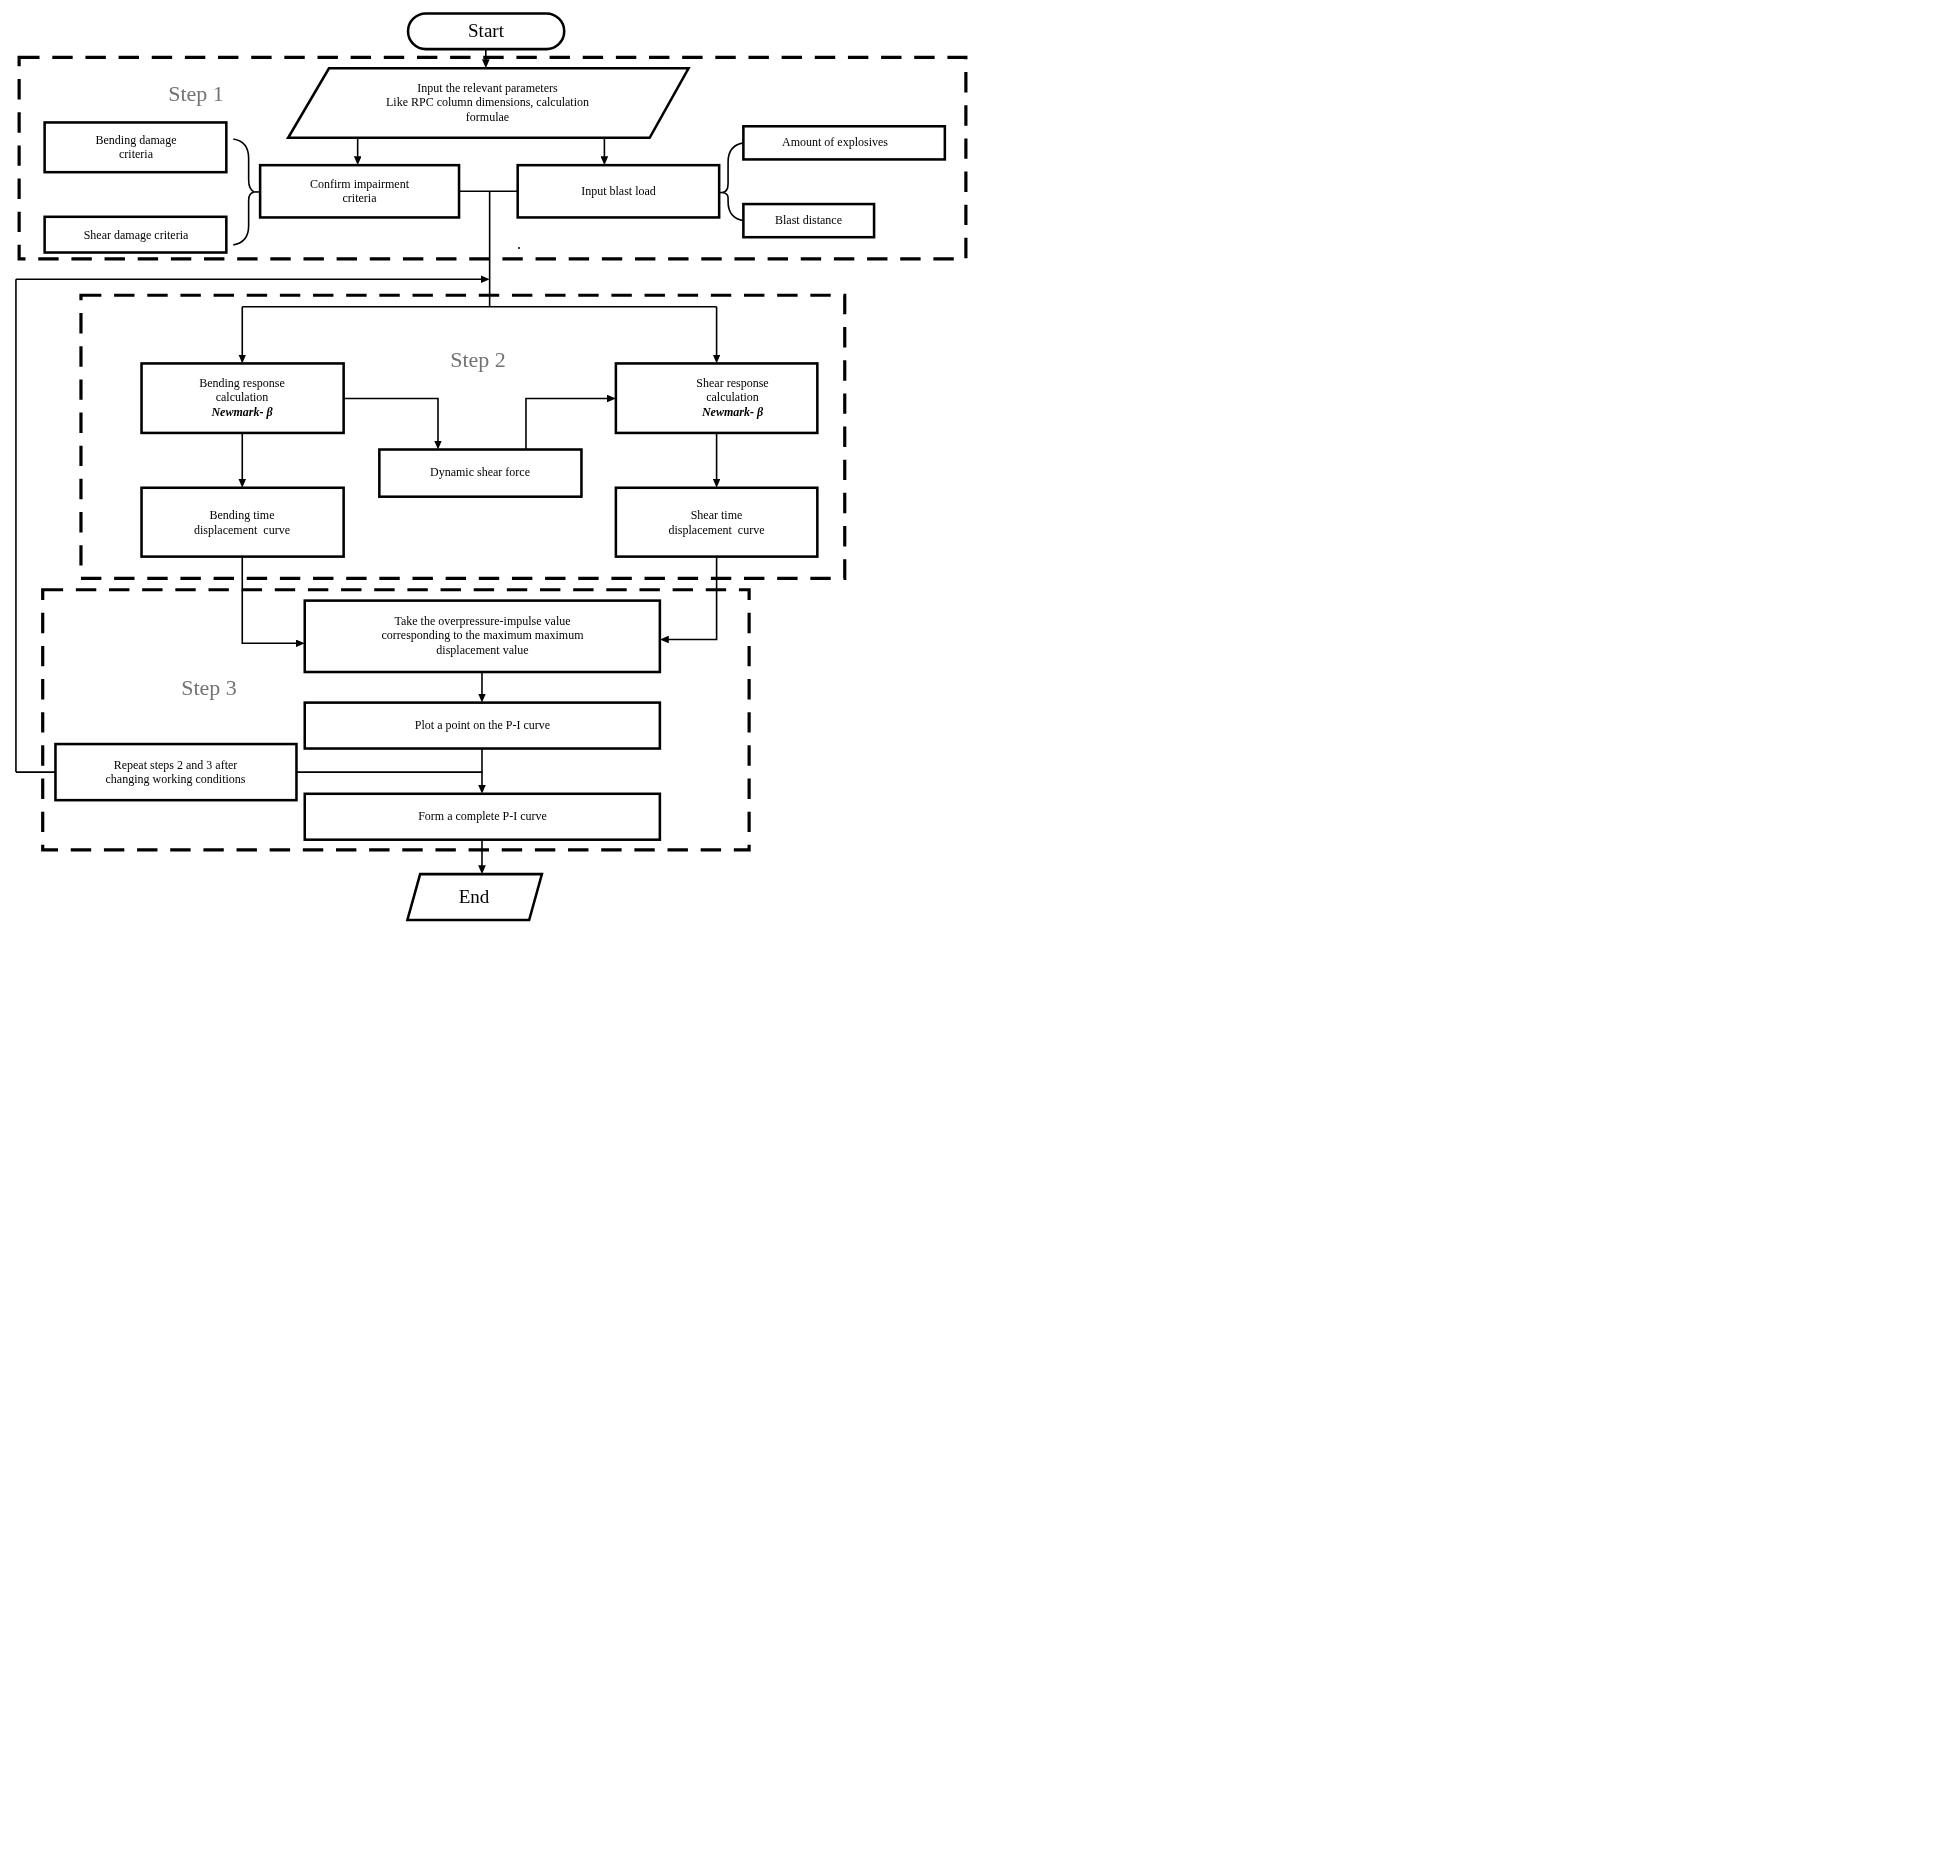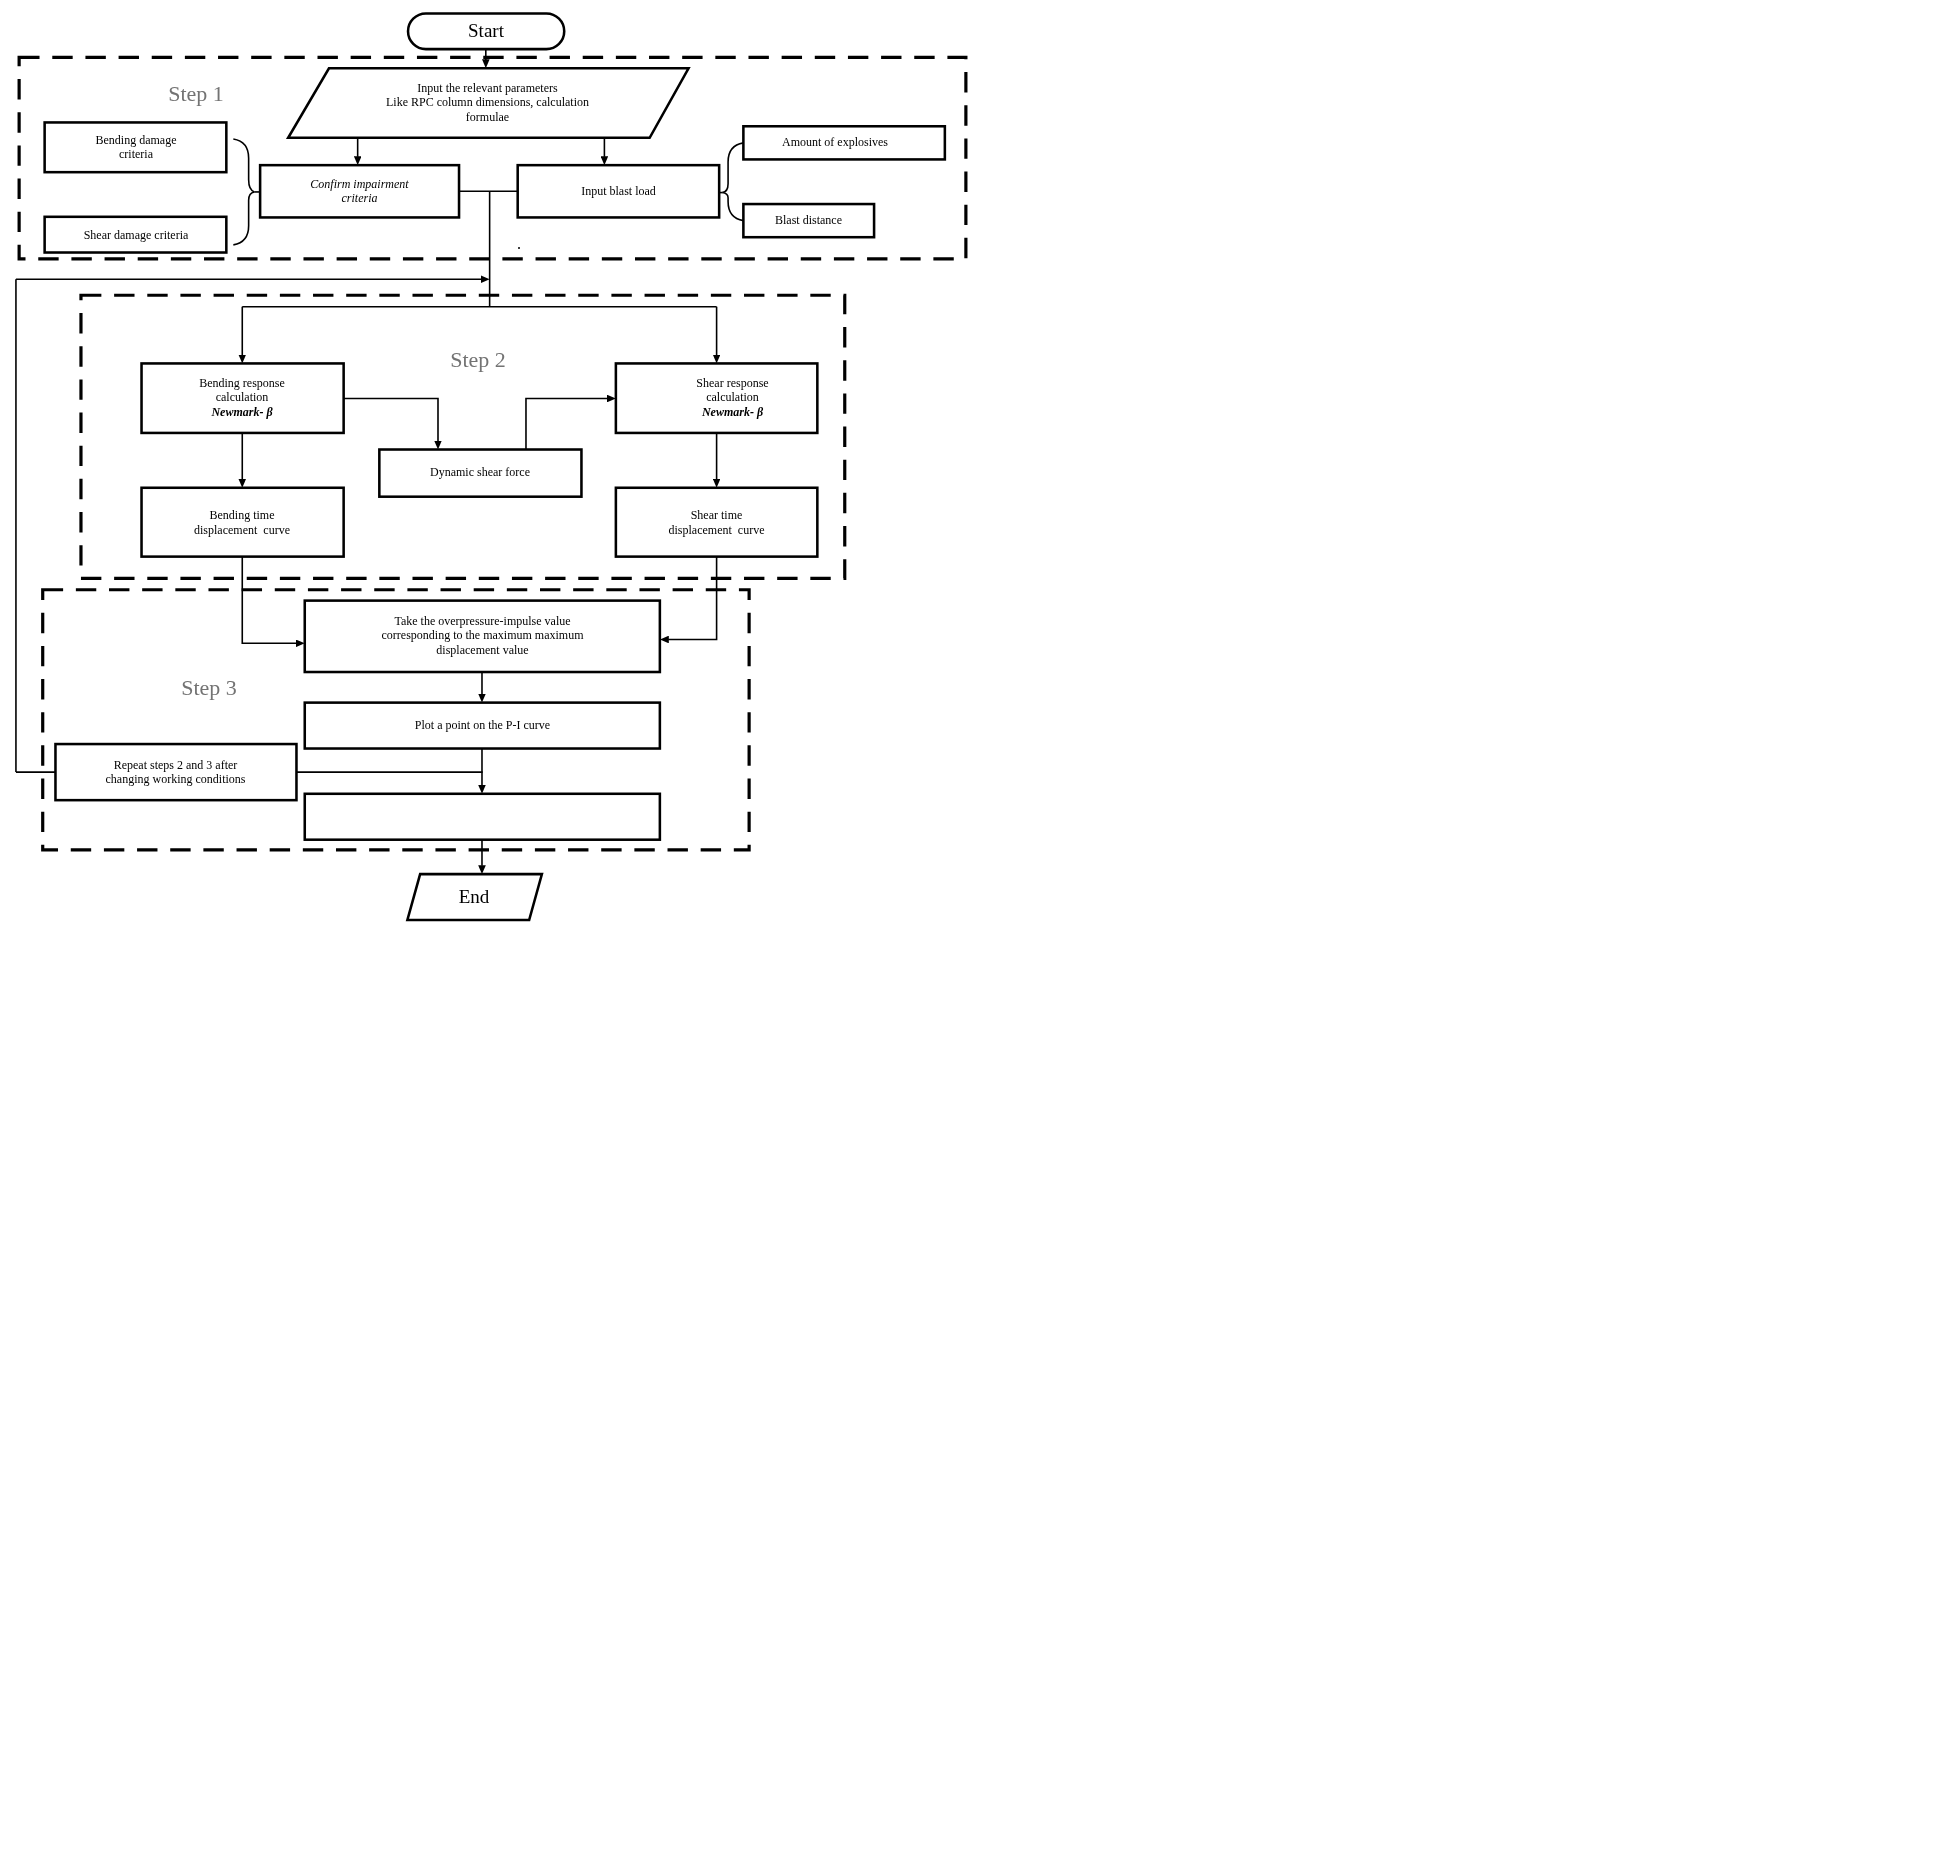--- a/index.html
+++ b/index.html
@@ -115,21 +115,21 @@
 
   <div class="label" style="left:45px;top:122px;width:182px;height:50px;">
     <span class="line">Bending damage</span>
     <span class="line">criteria</span>
   </div>
 
   <div class="label" style="left:45px;top:217px;width:182px;height:36px;">
     <span class="line">Shear damage criteria</span>
   </div>
 
-  <div class="label" style="left:260px;top:165px;width:199px;height:52px;font-style:italic;">
+  <div class="label" style="left:260px;top:165px;width:199px;height:52px;">
     <span class="line">Confirm impairment</span>
     <span class="line">criteria</span>
   </div>
 
   <div class="label" style="left:518px;top:165px;width:201px;height:52px;">
     <span class="line">Input blast load</span>
   </div>
 
   <div class="label" style="left:743px;top:126px;width:184px;height:33px;">
     <span class="line">Amount of explosives</span>
@@ -173,19 +173,22 @@
 
   <div class="label" style="left:305px;top:702px;width:355px;height:46px;">
     <span class="line">Plot a point on the P-I curve</span>
   </div>
 
   <div class="label" style="left:55px;top:744px;width:241px;height:56px;">
     <span class="line">Repeat steps 2 and 3 after</span>
     <span class="line">changing working conditions</span>
   </div>
 
+  <div class="label" style="left:305px;top:793px;width:355px;height:46px;">
+    <span class="line">Form a complete P-I curve</span>
+  </div>
 
   <div class="label big" style="left:407px;top:874px;width:134px;height:46px;">End</div>
 
   <div class="dot" style="left:518px;top:247px;"></div>
 
 </div>
 
 
 </body></html>

